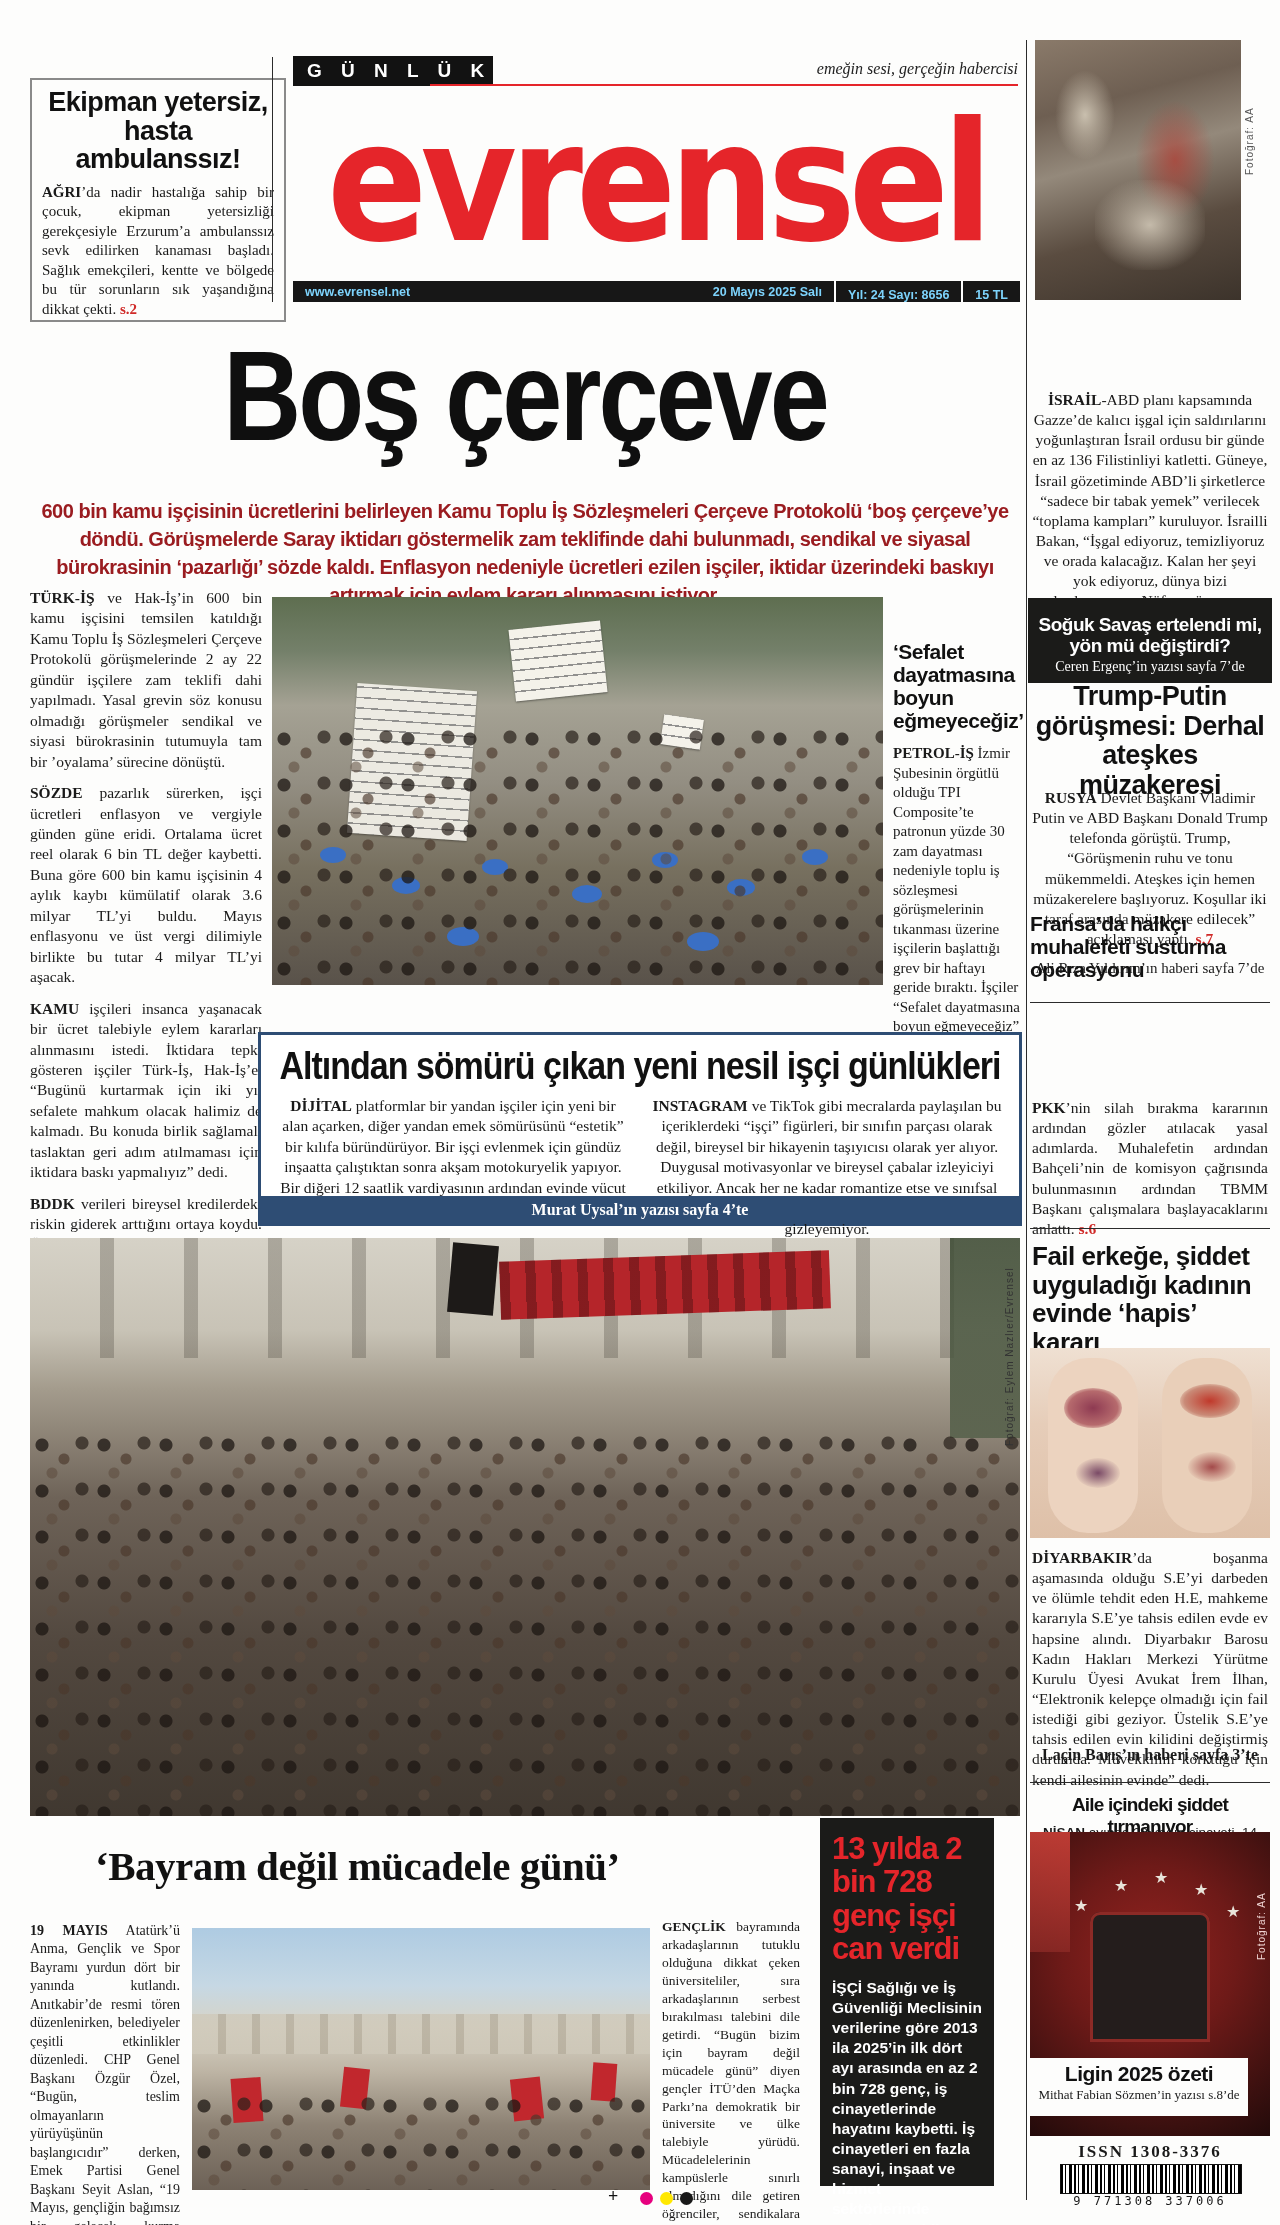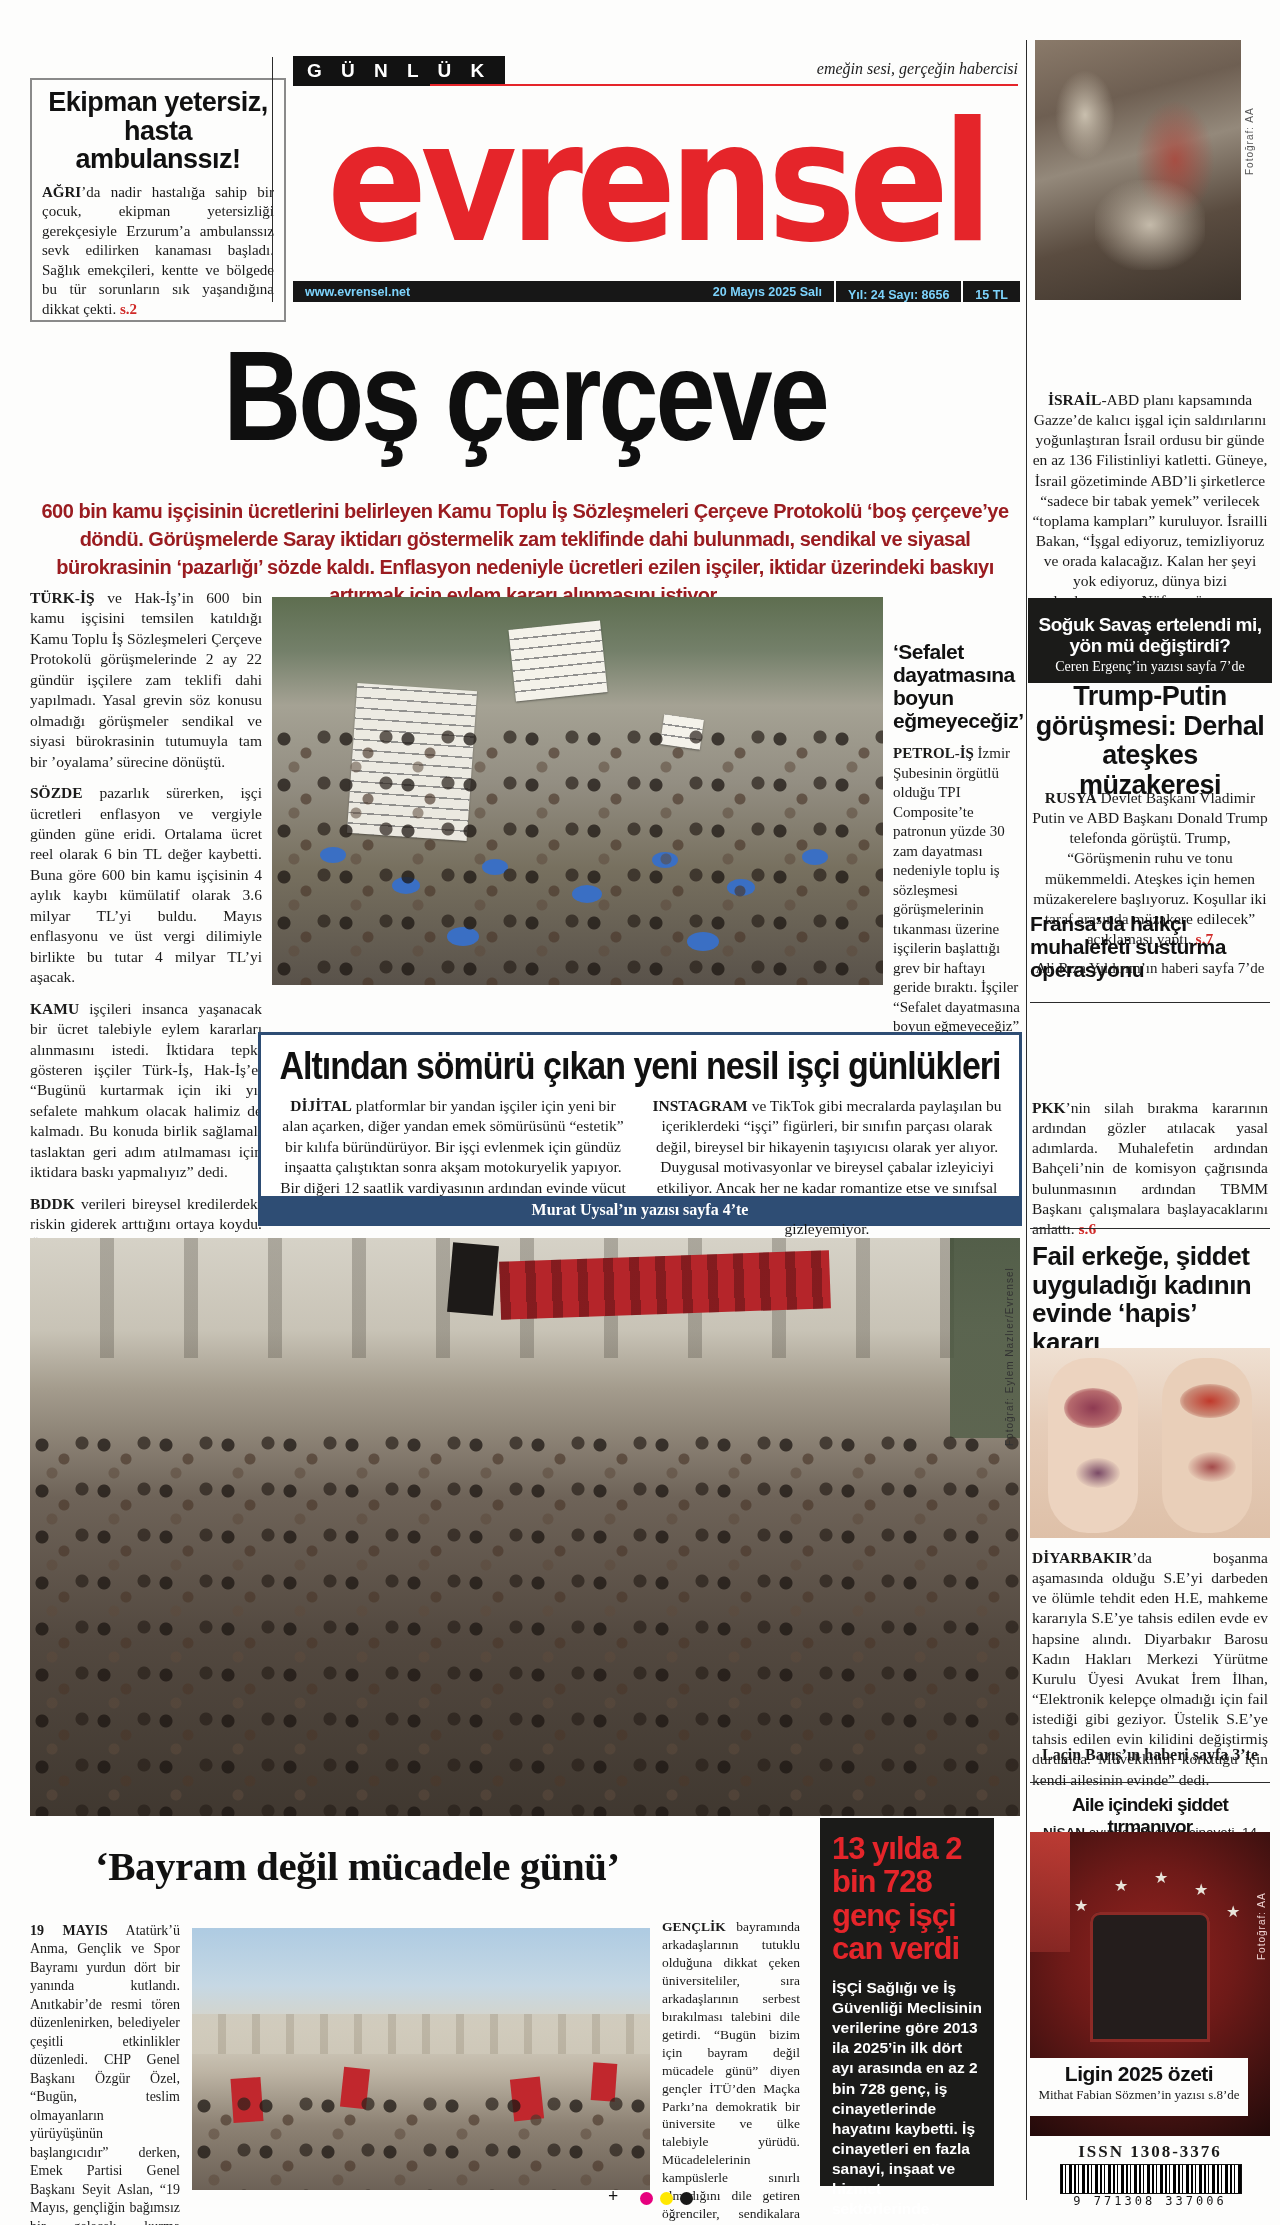--- a/index.html
+++ b/index.html
@@ -11,21 +11,21 @@
   .cond{font-family:"Liberation Sans",sans-serif;font-weight:700;letter-spacing:-0.5px;}
   .ref{color:#d02a28;font-weight:bold;}
   .lead-word{font-weight:bold;}
   .just{text-align:justify;}
   .vcredit{writing-mode:vertical-rl;transform:rotate(180deg);font-family:"Liberation Sans",sans-serif;
            font-size:10px;letter-spacing:1px;}
   .rule{background:#2b2b2b;}
   .redline{background:#e5252a;}
   
   #gunluk{background:#121212;color:#fff;font-family:"Liberation Sans",sans-serif;font-weight:bold;
-          font-size:19px;letter-spacing:7px;padding:4px 14px 4px 14px;}
+          font-size:19px;letter-spacing:7px;padding:4px 2px 4px 14px;}
   #tagline{font-style:italic;font-size:16px;color:#222;text-align:right;}
   #logo{color:#e5252a;font-family:"DejaVu Sans",sans-serif;font-weight:800;font-size:148px;
         letter-spacing:-7px;line-height:1;text-align:center;transform:scaleY(1.12);transform-origin:top;}
   #datebar{background:#171717;color:#7dd3fc;font-family:"Liberation Sans",sans-serif;font-weight:bold;
            font-size:12.5px;display:flex;align-items:center;height:21px;}
   #datebar .seg{padding:0 12px;white-space:nowrap;}
   #datebar .sep{border-left:2px solid #fff;height:21px;display:flex;align-items:flex-end;}
   #datebar .grow{flex:1;}
   
   .blackbox{background:#1b1b19;color:#fff;}

